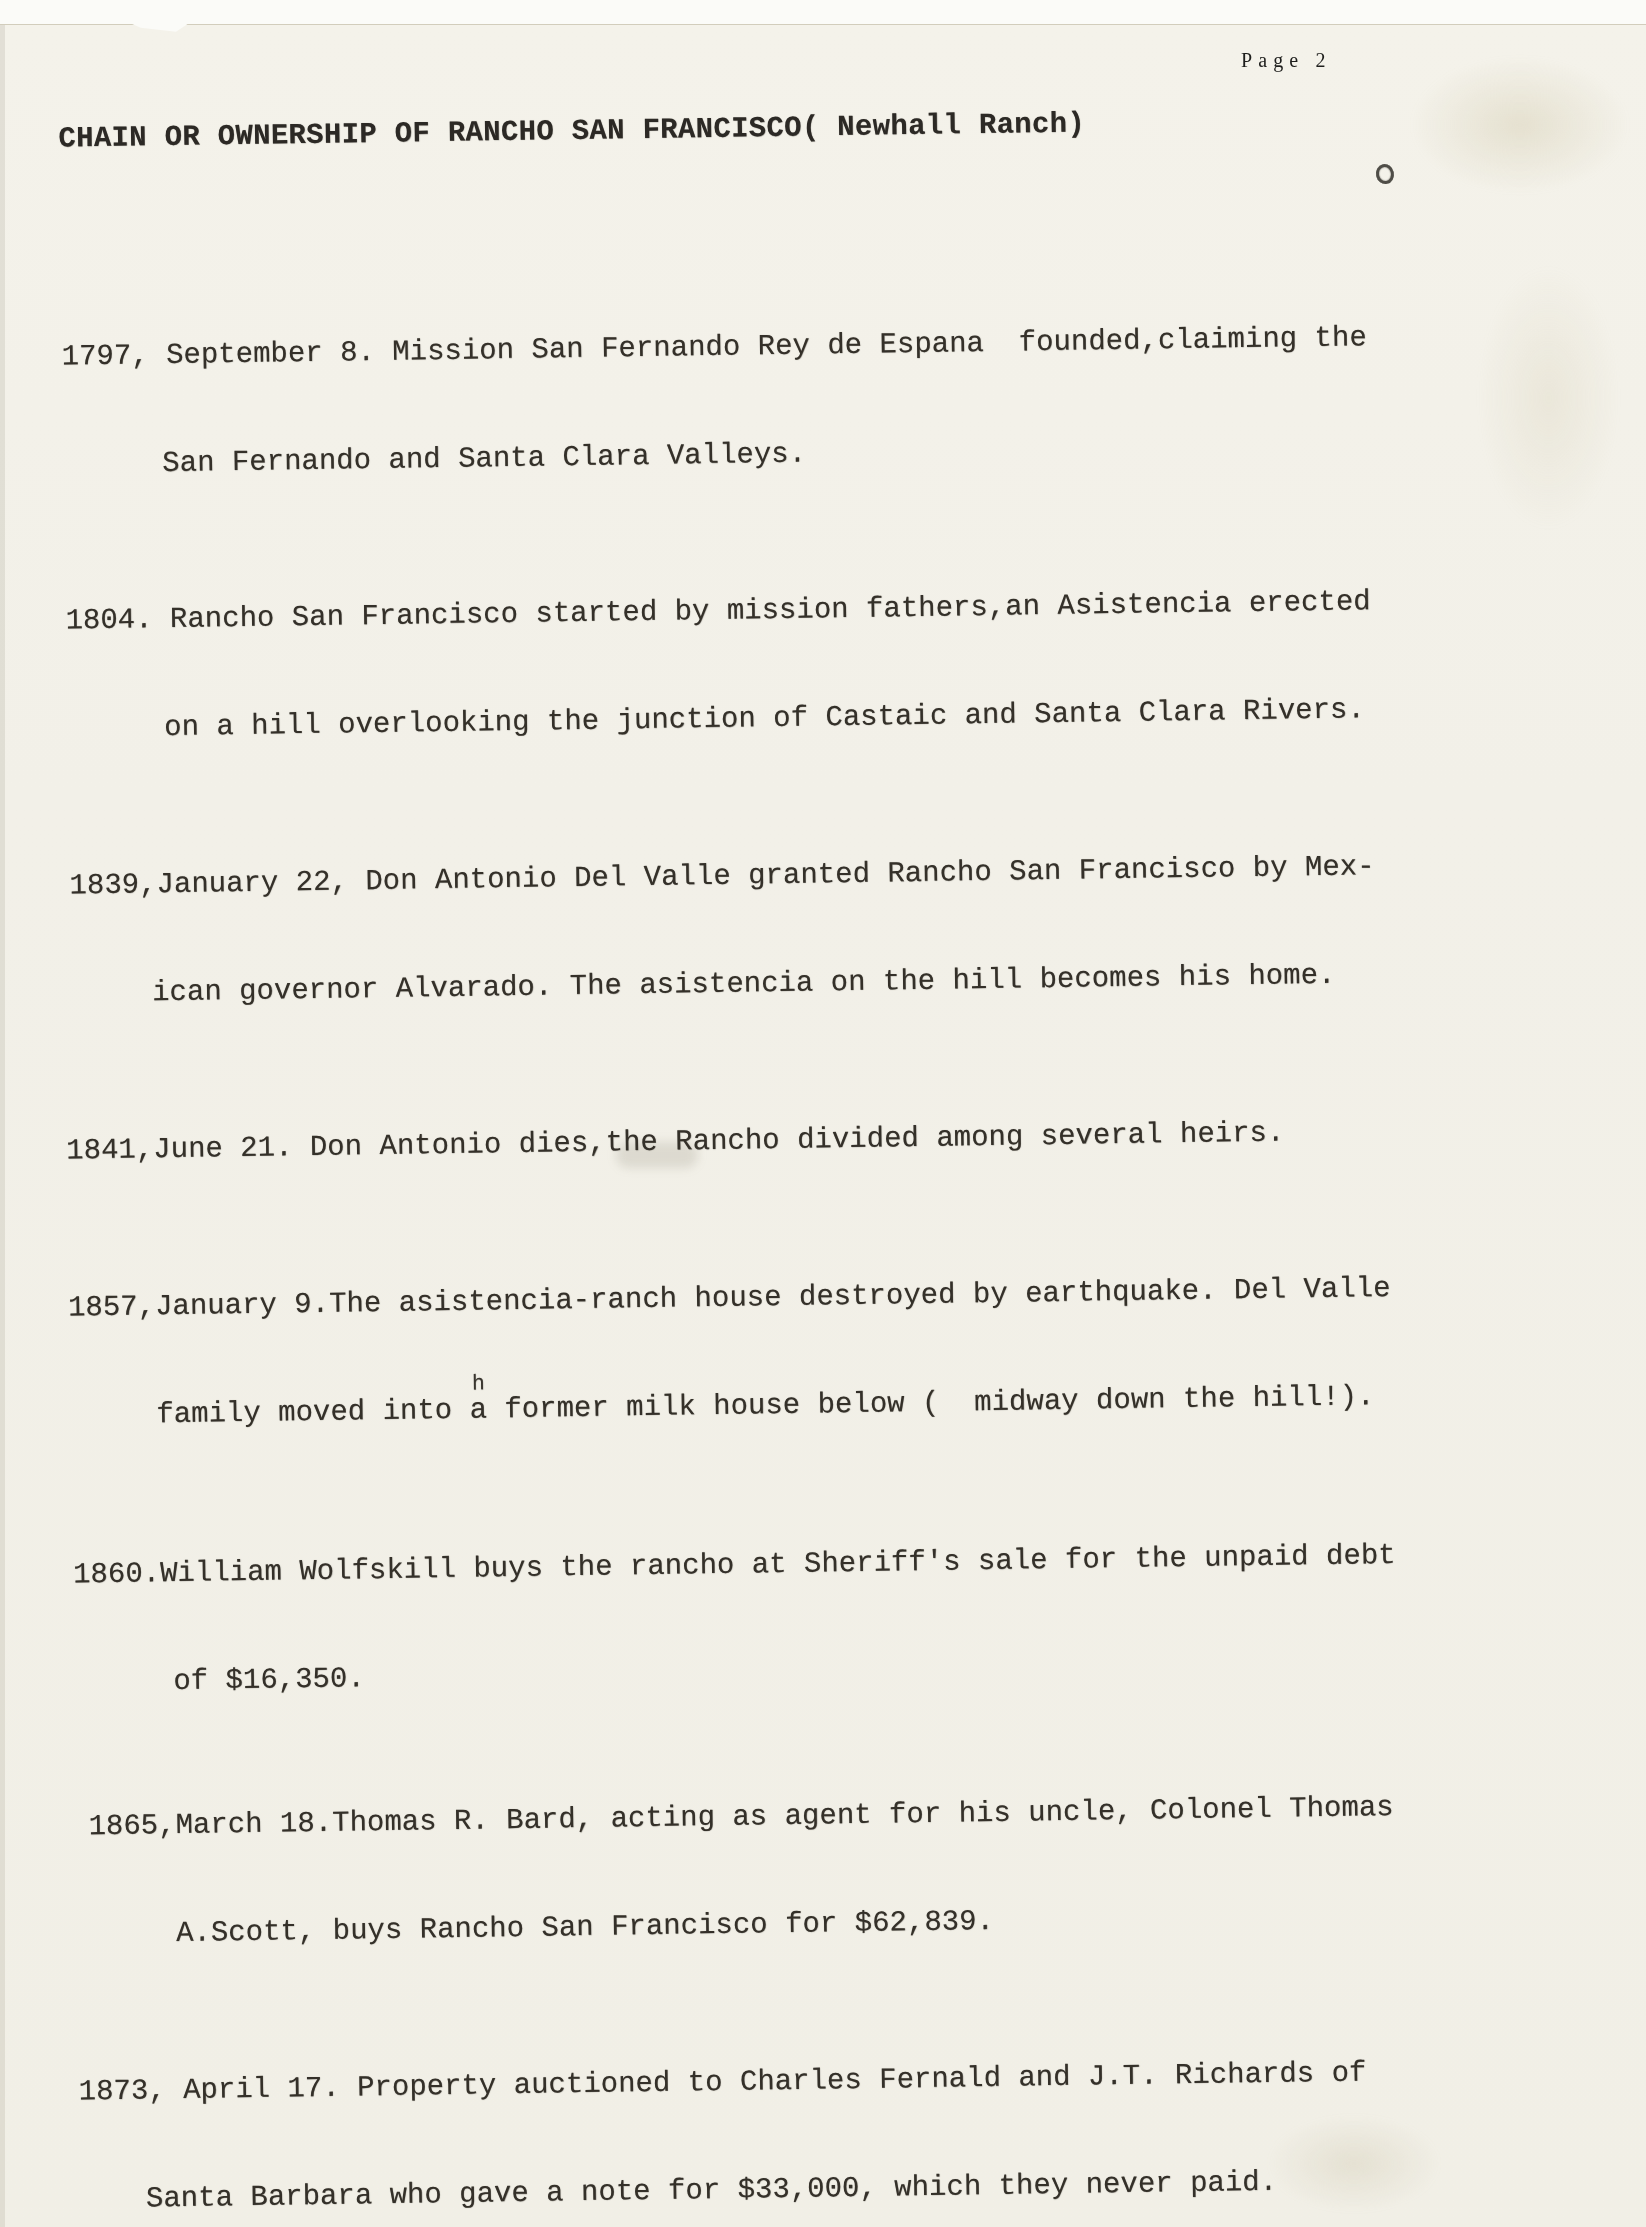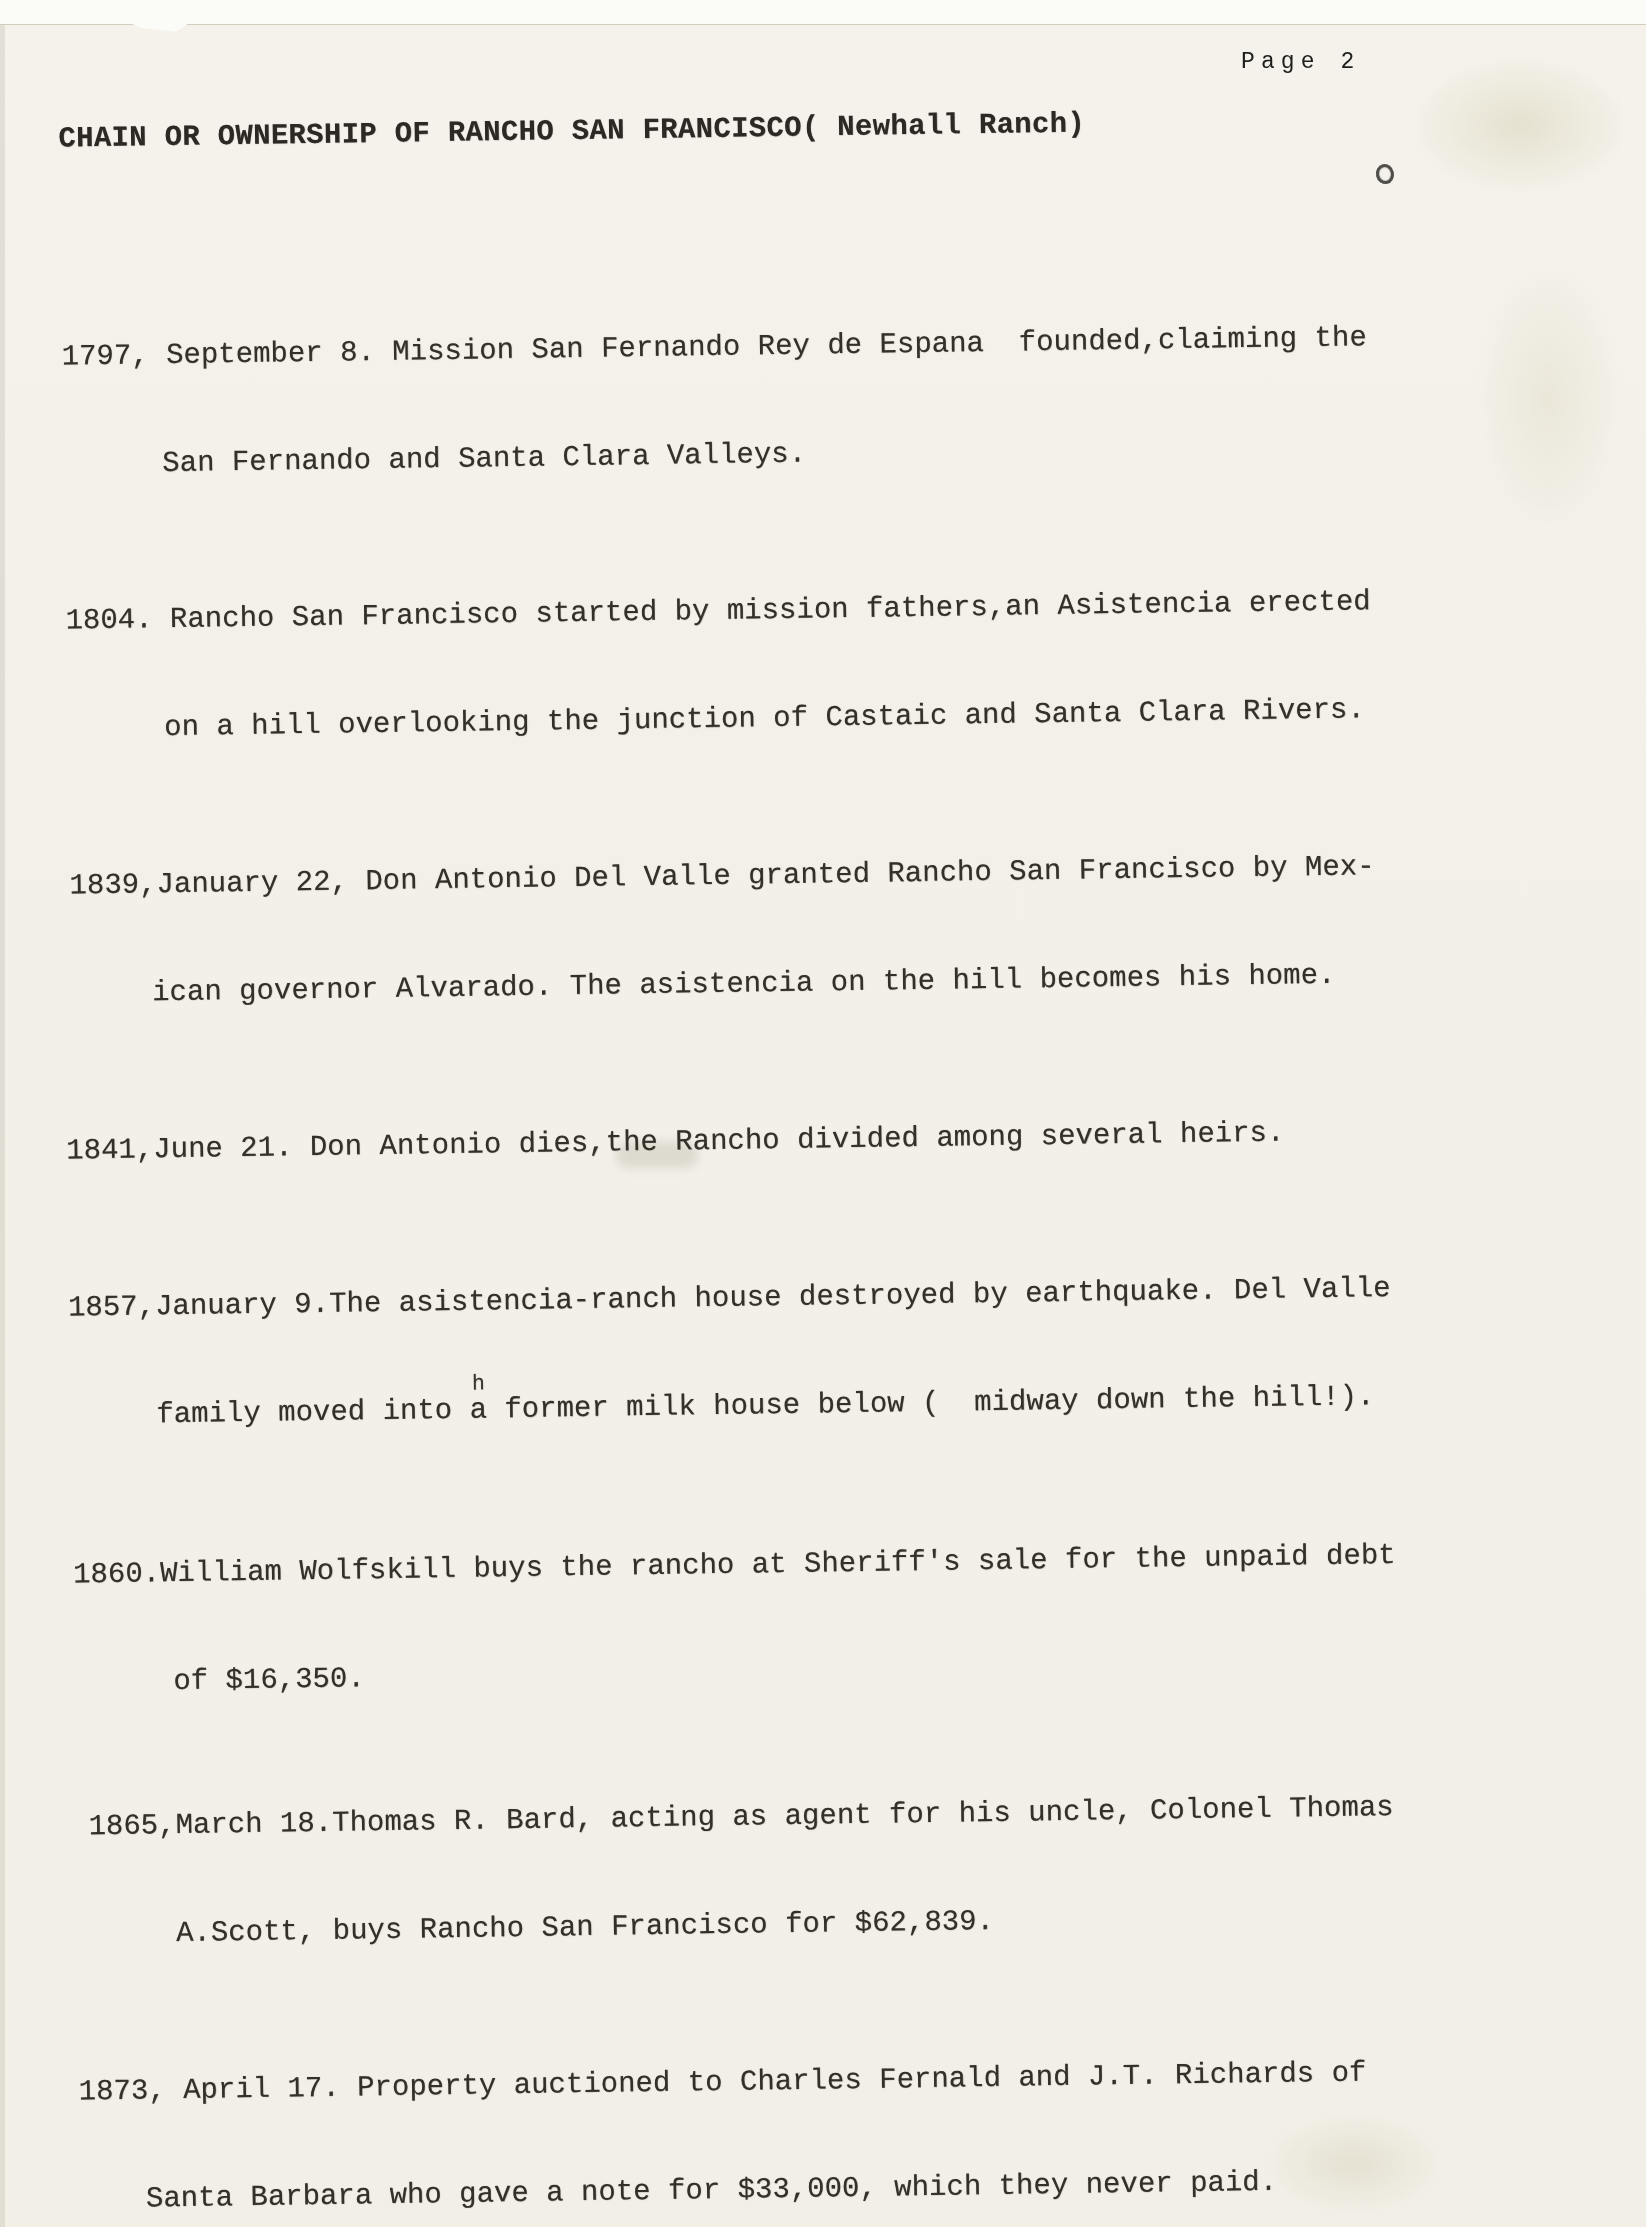--- a/index.html
+++ b/index.html
@@ -24,22 +24,22 @@
   .stain3{left:1267px;top:2090px;width:174px;height:97px;background:radial-gradient(ellipse,rgba(190,180,148,0.24),rgba(190,180,148,0) 70%);}
   .smudge{position:absolute;left:616px;top:1117px;width:82px;height:26.6px;background:rgba(110,104,88,0.16);filter:blur(4.6px);border-radius:15.3px;}
   .seal{
     position:absolute;left:1376px;top:139px;width:12.3px;height:14.3px;
     border:3.1px solid #42403a;border-radius:50%;
     box-shadow:inset 0 0 1.5px #42403a, 0 0 0.5px #42403a;
     transform:rotate(-12deg);opacity:0.92;
   }
   .page-label{
     position:absolute;left:1241px;top:24.5px;
-    font-family:Liberation Mono, monospace;
-    font-size:23px;letter-spacing:6.1px;color:#1e1e1c;white-space:pre;
+    font-family:Liberation Serif, serif;
+    font-size:20px;letter-spacing:6.1px;color:#1e1e1c;white-space:pre;
   }
   .content{
     position:relative;
     padding:24.5px 0 0 57px;
     transform:rotate(-0.85deg);
     transform-origin:31px 20.4px;
     font-size:29px;line-height:36px;
     color:#343029;
     white-space:pre;
     text-shadow:0.3px 0.3px 0.8px rgba(48,44,38,0.5);

